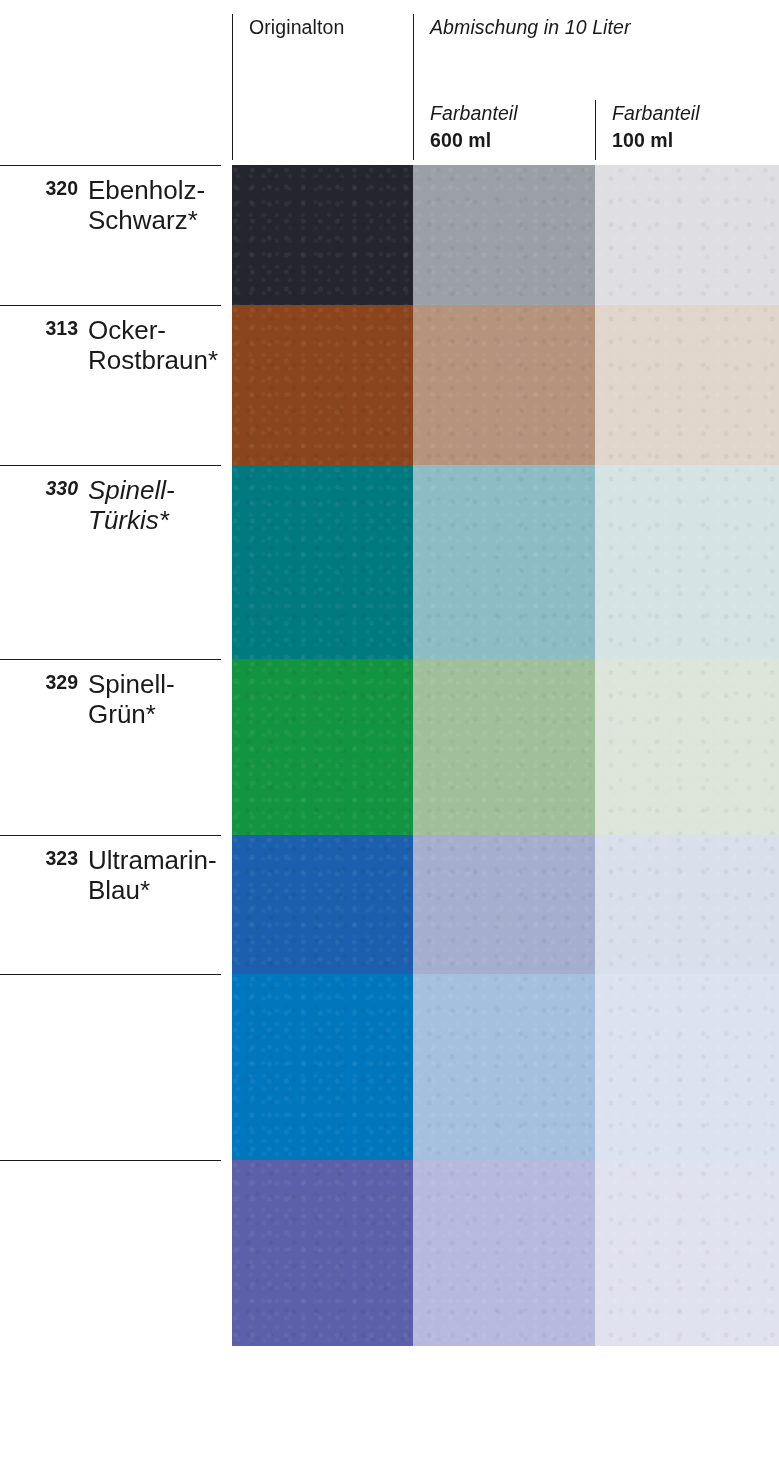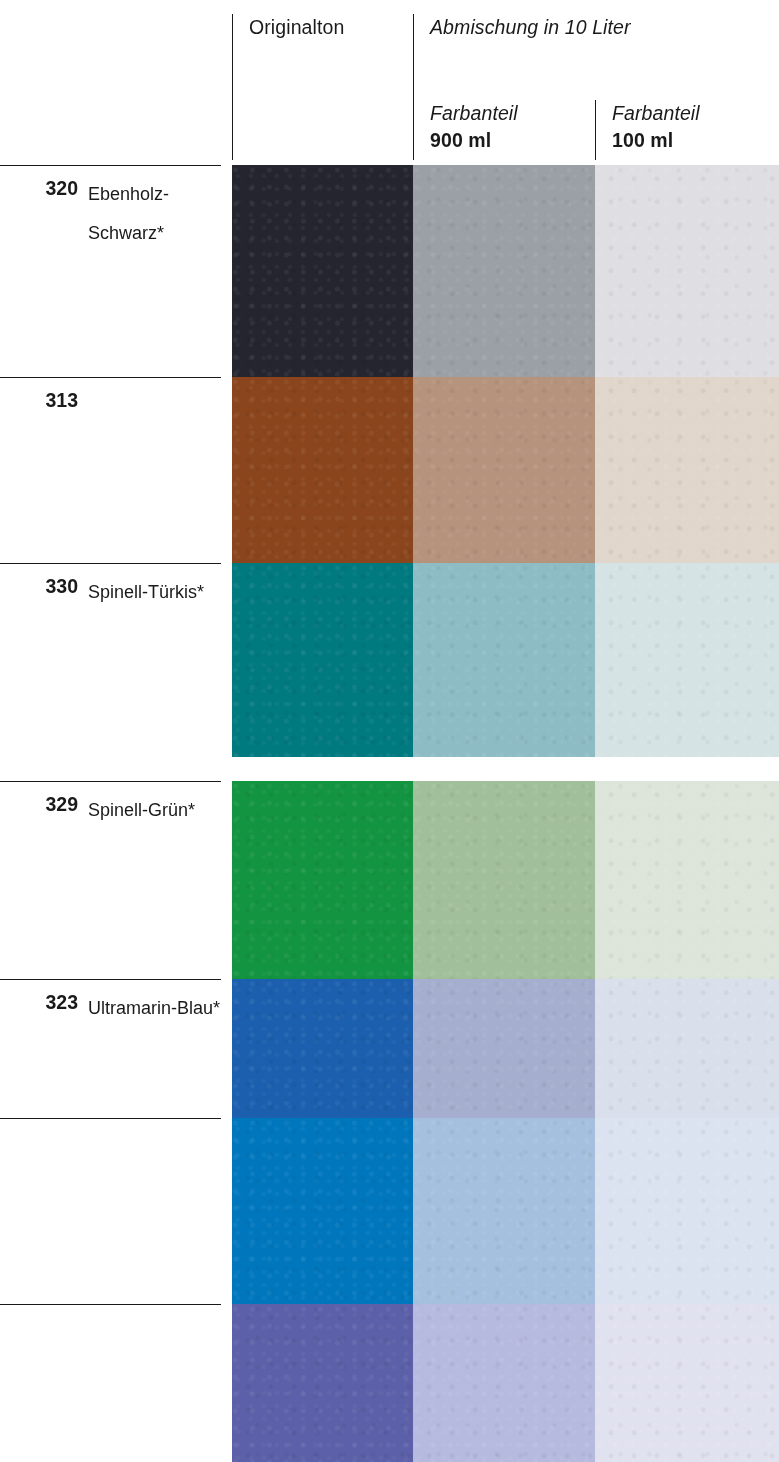--- a/index.html
+++ b/index.html
@@ -89,22 +89,22 @@
     text-align: right;
     font-size: 19.5px;
     font-weight: bold;
     line-height: 27px;
   }
   .row-name {
     position: absolute;
     left: 88px;
     top: 0;
     width: 133px;
-    font-size: 18px;
-    line-height: 39px;
+    font-size: 26px;
+    line-height: 30px;
     color: #1a1a1a;
   }
 
   .swatches {
     position: absolute;
     left: 232px;
     top: 0;
     height: 100%;
   }
   .sw {
@@ -143,66 +143,67 @@
     <div class="hdr-text" id="hdr-originalton">
       <span>Originalton</span>
     </div>
 
     <div class="hdr-text" id="hdr-abmischung">
       <span class="hdr-label">Abmischung in 10 Liter</span>
     </div>
 
     <div class="hdr-text" id="hdr-farbanteil-500">
       <span class="hdr-label">Farbanteil</span>
-      <span class="hdr-amount">900 ml</span>
+      <span class="hdr-amount">600 ml</span>
     </div>
 
     <div class="hdr-text" id="hdr-farbanteil-100">
       <span class="hdr-label">Farbanteil</span>
       <span class="hdr-amount">100 ml</span>
     </div>
   </div>
 
   <div id="rows">
-      <div class="row" style="height: 212px;">
+      <div class="row" style="height: 140px;">
         <div class="row-rule" style="background: rgb(26, 26, 26);"></div>
         <div class="row-label">
           <div class="row-code">320</div>
           <div class="row-name">Ebenholz-Schwarz*</div>
         </div>
         <div class="swatches">
           <div class="sw sw-original" style="background: rgb(37, 37, 48);"></div>
           <div class="sw sw-500" style="background: rgb(154, 160, 166);"></div>
           <div class="sw sw-100" style="background: rgb(222, 222, 227);"></div>
         </div>
       </div>
-      <div class="row" style="height: 186px;">
+      <div class="row" style="height: 160px;">
         <div class="row-rule" style="background: rgb(26, 26, 26);"></div>
         <div class="row-label">
           <div class="row-code">313</div>
+          <div class="row-name">Ocker-Rostbraun*</div>
         </div>
         <div class="swatches">
           <div class="sw sw-original" style="background: rgb(138, 69, 28);"></div>
           <div class="sw sw-500" style="background: rgb(181, 147, 124);"></div>
           <div class="sw sw-100" style="background: rgb(224, 214, 203);"></div>
         </div>
       </div>
-      <div class="row" style="height: 194px;">
+      <div class="row" style="height: 194px; font-style: italic;">
         <div class="row-rule" style="background: rgb(26, 26, 26);"></div>
         <div class="row-label">
           <div class="row-code">330</div>
           <div class="row-name">Spinell-Türkis*</div>
         </div>
         <div class="swatches">
           <div class="sw sw-original" style="background: rgb(0, 121, 127);"></div>
           <div class="sw sw-500" style="background: rgb(141, 188, 196);"></div>
           <div class="sw sw-100" style="background: rgb(213, 227, 228);"></div>
         </div>
       </div>
-      <div class="row" style="height: 198px; margin-top: 24px;">
+      <div class="row" style="height: 176px;">
         <div class="row-rule" style="background: rgb(26, 26, 26);"></div>
         <div class="row-label">
           <div class="row-code">329</div>
           <div class="row-name">Spinell-Grün*</div>
         </div>
         <div class="swatches">
           <div class="sw sw-original" style="background: rgb(19, 148, 64);"></div>
           <div class="sw sw-500" style="background: rgb(162, 191, 155);"></div>
           <div class="sw sw-100" style="background: rgb(221, 228, 218);"></div>
         </div>

